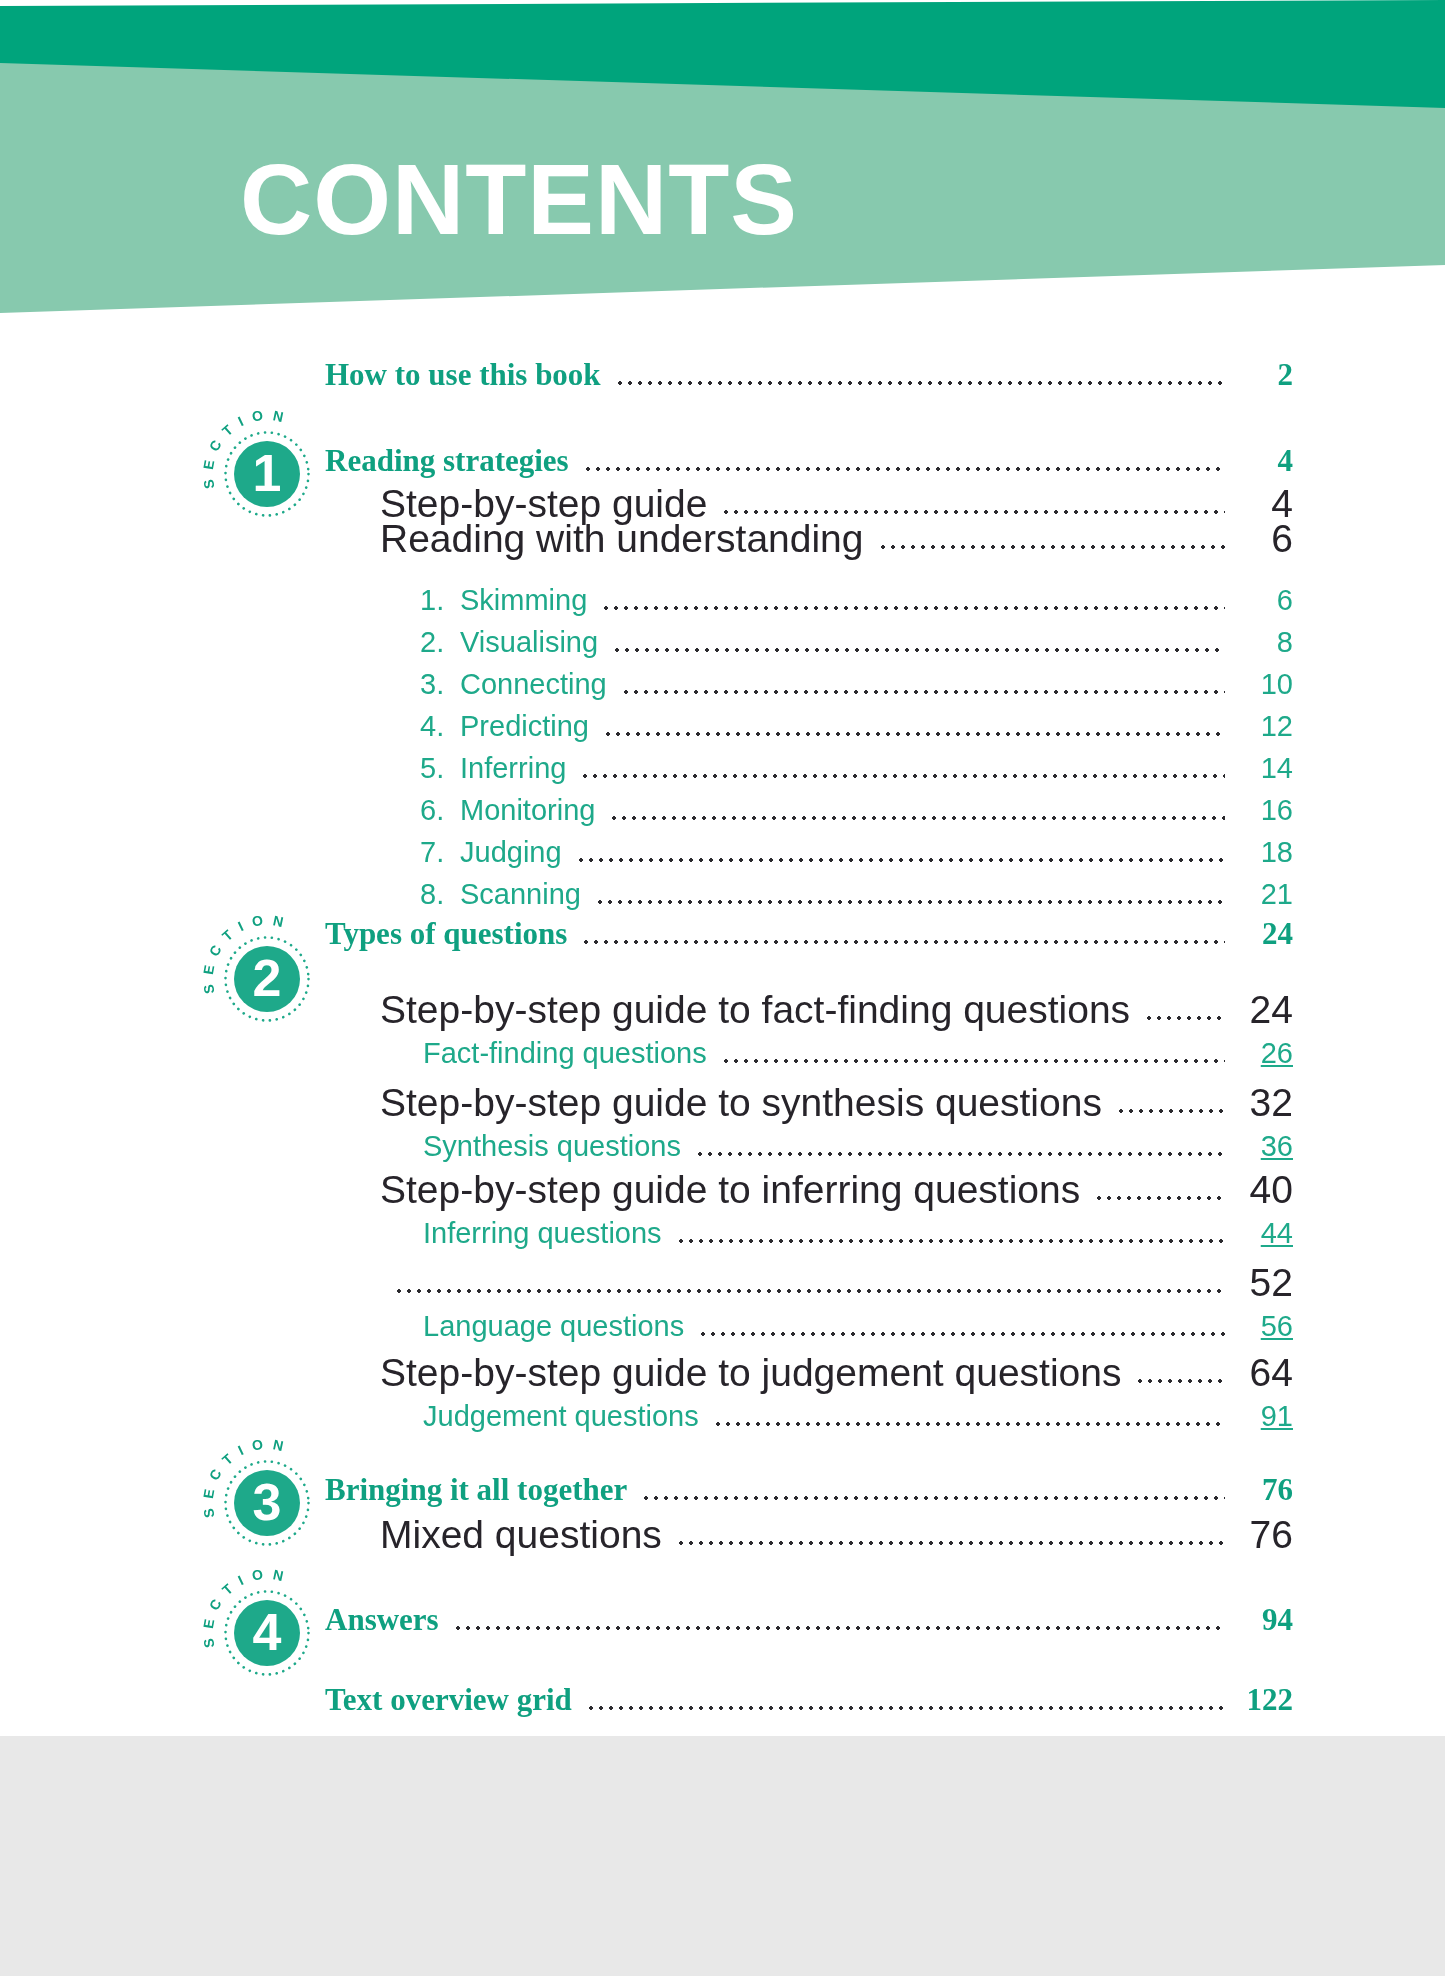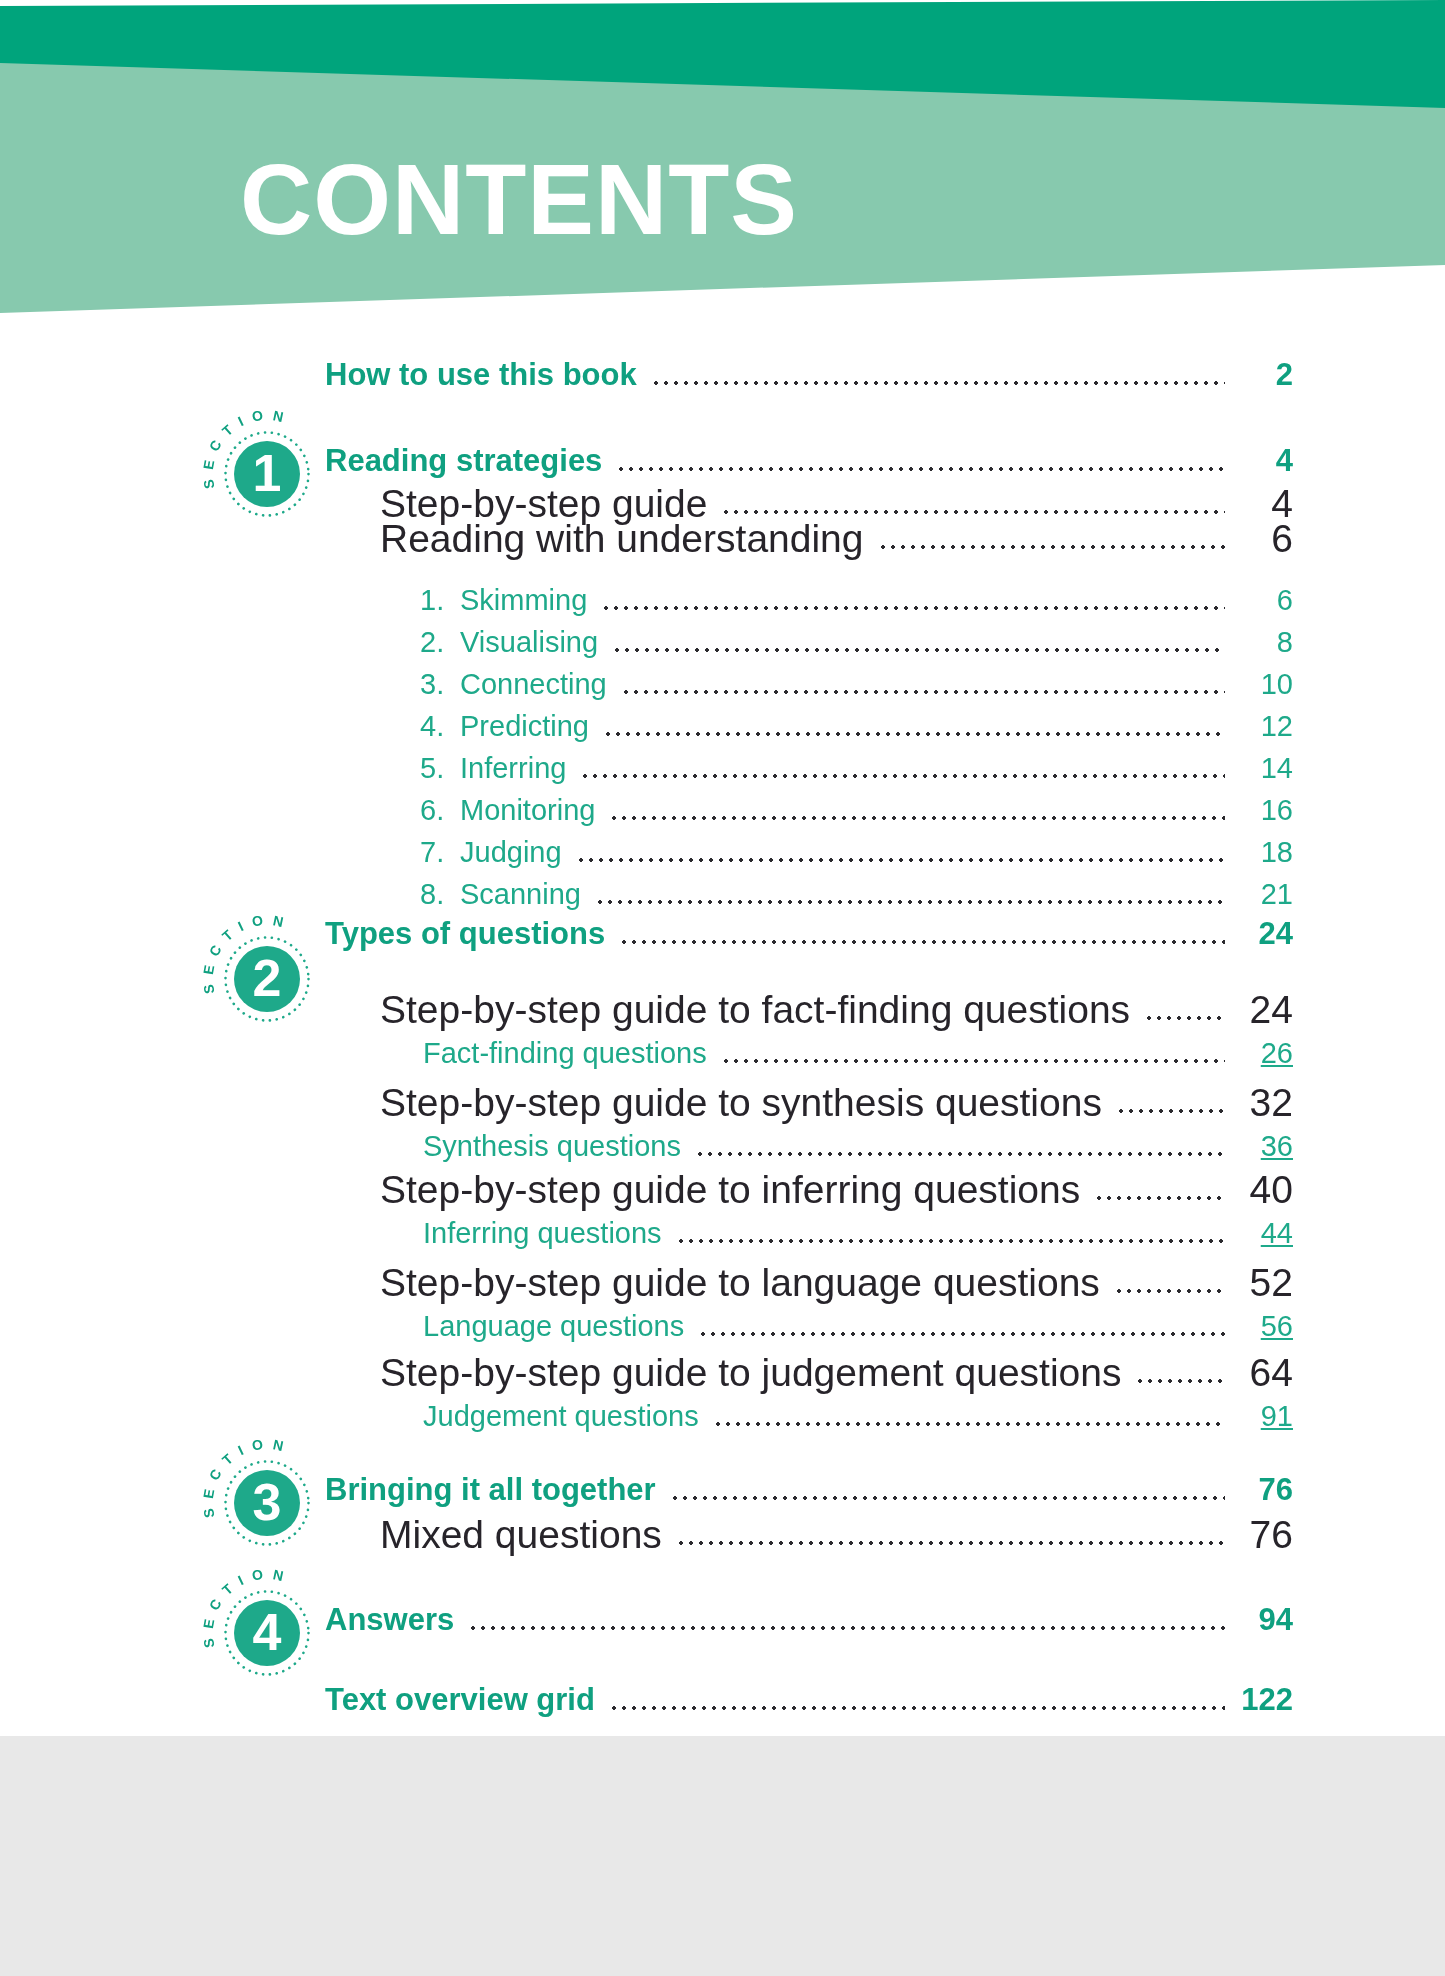--- a/index.html
+++ b/index.html
@@ -34,21 +34,21 @@
     white-space:nowrap;
   }
   .row .lbl{flex:0 0 auto;}
   .row .dots{
     flex:1 1 auto;height:9px;align-self:flex-end;
     margin:0 10px 9px 14px;
     background-image:radial-gradient(circle at 5px 4px,#2b2a2e 1.6px,transparent 1.9px);
     background-size:10px 9px;background-repeat:repeat-x;background-position:0 100%;
   }
   .row .pg{flex:0 0 auto;min-width:58px;text-align:right;}
-  .l0{left:325px;font-size:31px;font-weight:700;color:#0fa080;}
+  .l0{left:325px;font-size:31px;font-weight:700;color:#0fa080;font-family:Liberation Serif, serif;}
   .l0 .pg{color:#0fa080;font-weight:700;}
   .l1{left:372px;font-size:39px;color:#27242a;margin-left:8px;}
   .l1 .pg{color:#27242a;}
   .l2t{left:423px;font-size:29px;color:#1ea98a;}
   .l2t .pg{color:#1ea98a;text-decoration:underline;}
   .l2n{left:420px;font-size:29px;color:#1ea98a;}
   .l2n .pg{color:#1ea98a;}
   .l2n .num{display:inline-block;width:40px;flex:0 0 auto;}
   
   .badge{position:absolute;left:197px;width:140px;height:140px;}
@@ -205,21 +205,20 @@
       <span class="lbl">Step-by-step guide to inferring questions</span>
       <span class="dots"></span>
       <span class="pg">40</span>
     </div>
   <div class="row l2t" style="top:1211px">
       <span class="lbl">Inferring questions</span>
       <span class="dots"></span>
       <span class="pg">44</span>
     </div>
   <div class="row l1" style="top:1261px">
-      <span class="lbl">Step-by-step guide to language questions</span>
       <span class="dots"></span>
       <span class="pg">52</span>
     </div>
   <div class="row l2t" style="top:1304px">
       <span class="lbl">Language questions</span>
       <span class="dots"></span>
       <span class="pg">56</span>
     </div>
   <div class="row l1" style="top:1351px">
       <span class="lbl">Step-by-step guide to judgement questions</span>

